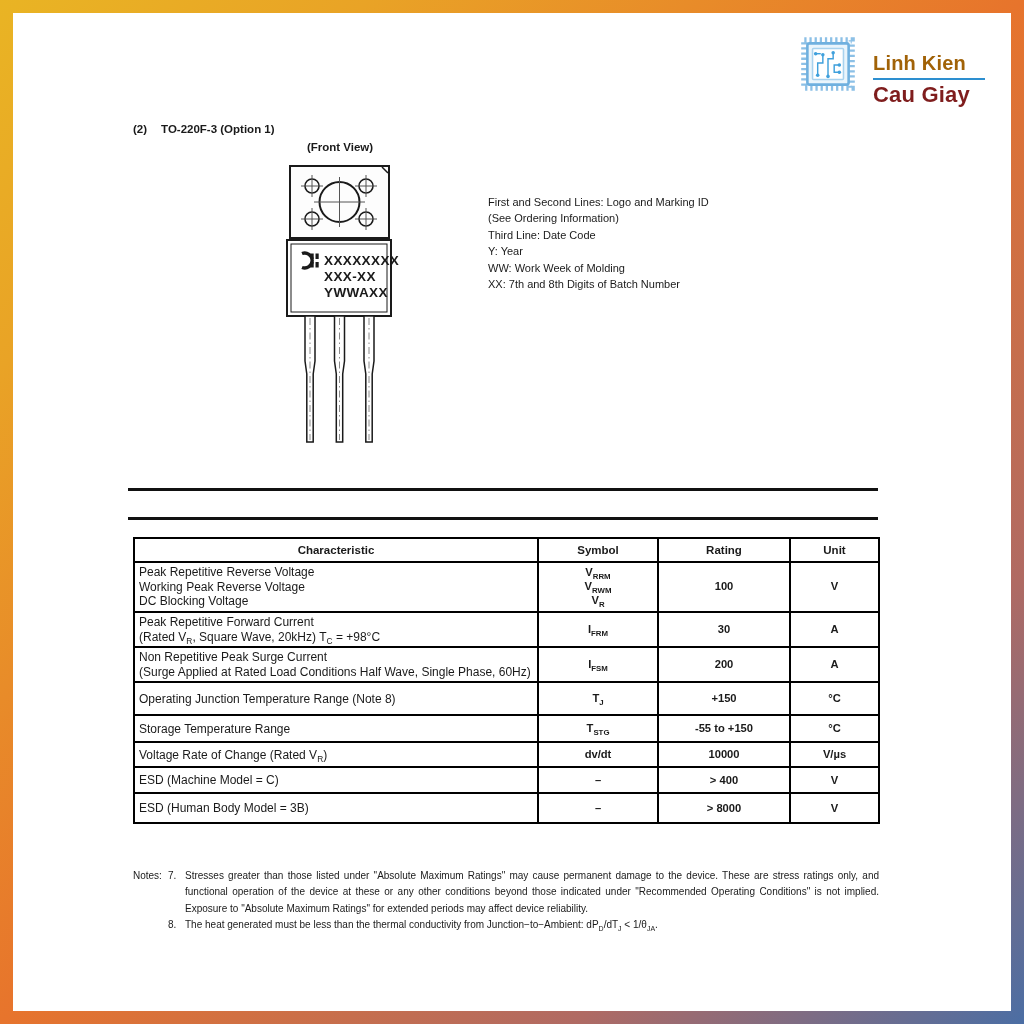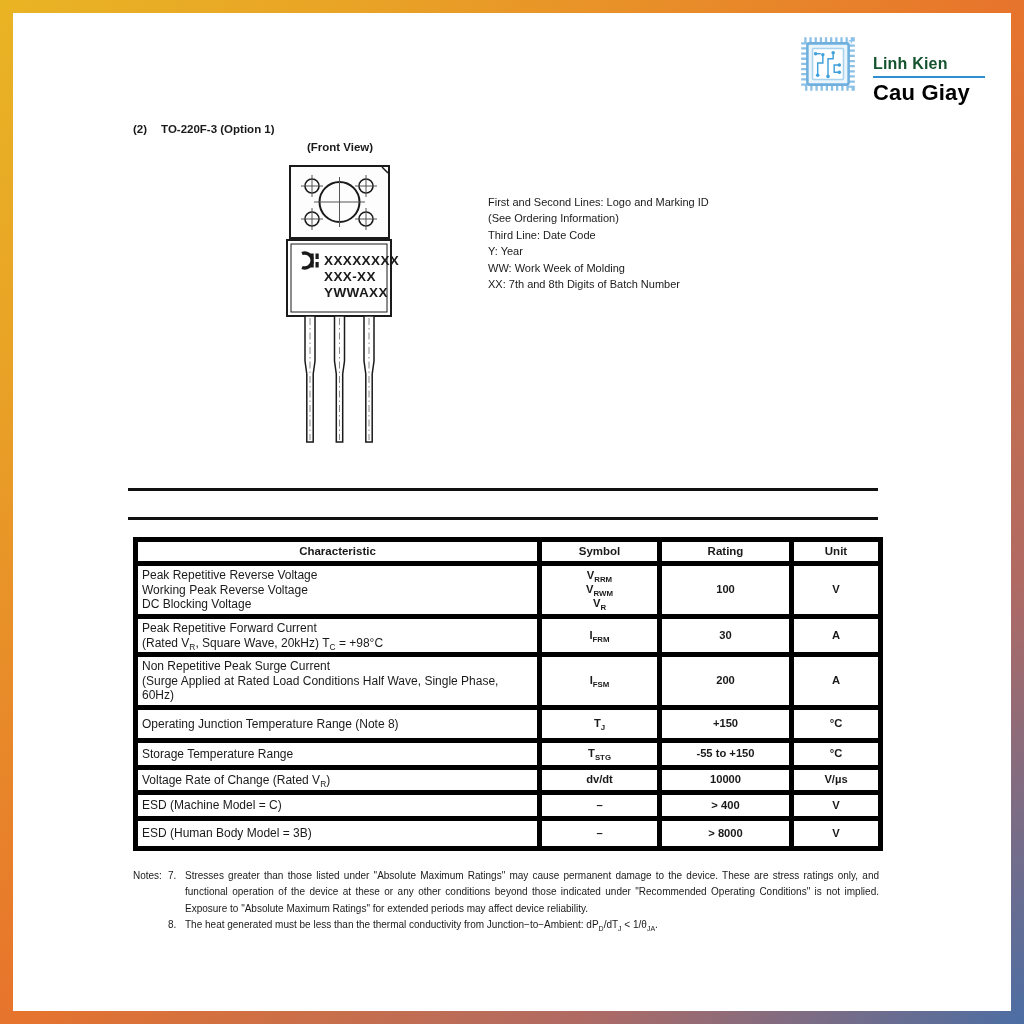--- a/index.html
+++ b/index.html
@@ -12,44 +12,44 @@
     position:absolute;inset:0;
     background:linear-gradient(135deg,#e9b424 0%,#e9a326 18%,#e7742c 50%,#b06a63 78%,#4b6ea4 100%);
   }
   .page{position:absolute;inset:13px;background:#ffffff;}
   .content{position:absolute;inset:0;}
   .abs{position:absolute;}
 
   
   .brand{position:absolute;left:795px;top:28px;width:200px;height:72px;display:flex;align-items:center;}
   .brand-text{margin-left:12px;}
-  .brand-l1{font-size:16px;font-weight:bold;color:#14532d;letter-spacing:.2px;margin-top:32px;}
+  .brand-l1{font-size:20px;font-weight:bold;color:#a16207;letter-spacing:.2px;margin-top:32px;}
   .brand-div{border-top:2px solid #2d8fd0;margin:3px 0 2px 0;width:112px;}
-  .brand-l2{font-size:22px;font-weight:bold;color:#000000;letter-spacing:.2px;}
+  .brand-l2{font-size:22px;font-weight:bold;color:#7f1d1d;letter-spacing:.2px;}
 
   
   .sec-label{left:133px;top:123px;font-size:11.5px;font-weight:bold;}
   .sec-label .idx{margin-right:14px;}
   .front-view{left:265px;top:141px;width:150px;text-align:center;font-size:11.5px;font-weight:bold;}
 
   .legend{left:488px;top:194px;width:310px;font-size:11px;line-height:16.4px;}
 
   .rule{background:#111;}
   .mr-title-row{left:130px;top:492px;white-space:nowrap;}
   .mr-title{font-size:16px;font-weight:bold;letter-spacing:.2px;}
   .mr-sub{font-size:10.5px;font-weight:bold;margin-left:5px;}
 
   
   table.ratings{
     position:absolute;left:133px;top:537px;width:745px;
     border-collapse:collapse;table-layout:fixed;
     border:2px solid #1a1a1a;
   }
   table.ratings th,table.ratings td{
-    border:5px solid #000000;padding:2px 4px;vertical-align:middle;
+    border:2px solid #000000;padding:2px 4px;vertical-align:middle;
     white-space:pre-line;line-height:1.22;
   }
   table.ratings th{font-size:11.5px;font-weight:bold;text-align:center;}
   td.char{font-size:12px;text-align:left;padding-left:8px;}
   td.sym,td.val{font-size:11.2px;font-weight:bold;text-align:center;}
   sub{font-size:.7em;line-height:0;}
   thead tr{height:24px;}
   tbody tr:nth-child(1){height:49px;}
   tbody tr:nth-child(2){height:33px;}
   tbody tr:nth-child(3){height:34px;}

